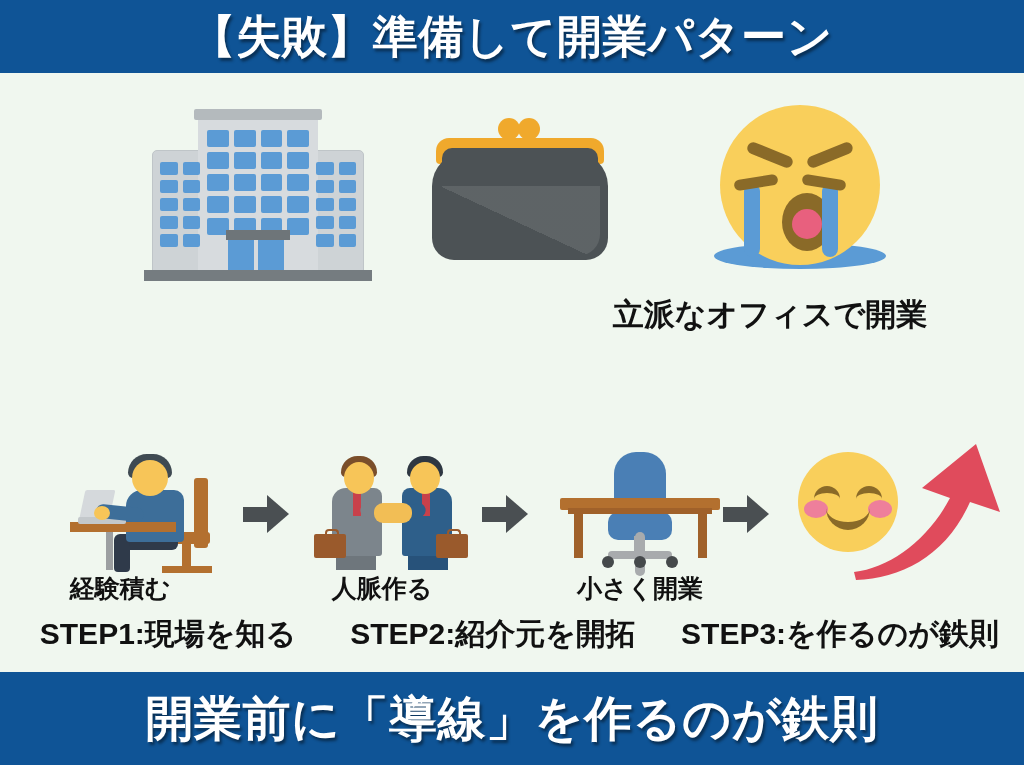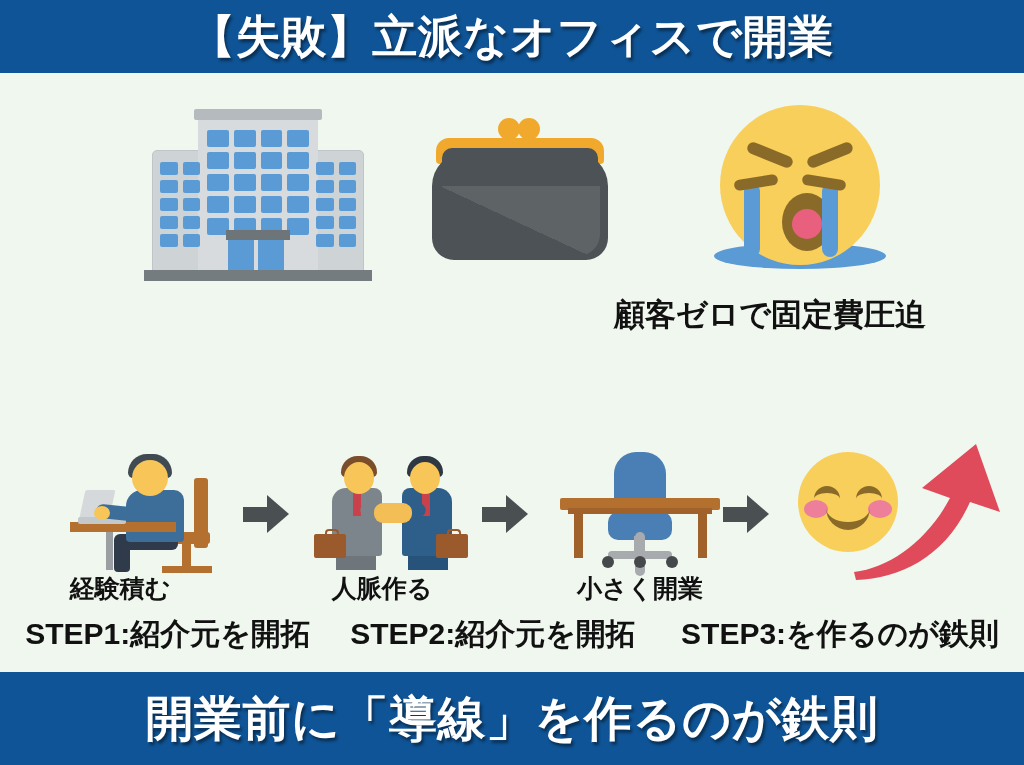--- a/index.html
+++ b/index.html
@@ -305,21 +305,21 @@
   #cap-step1    { left: 8px;   top: 614px; width: 320px; font-size: 30px; }
   #cap-step2    { left: 328px; top: 614px; width: 330px; font-size: 30px; }
   #cap-step3    { left: 660px; top: 614px; width: 360px; font-size: 30px; }
 </style>
 </head>
 <body>
 
 <div id="infographic">
 
   <div class="banner" id="banner-fail">
-    <span class="banner-text">【失敗】立派なオフィスで開業</span>
+    <span class="banner-text">【失敗】準備して開業パターン</span>
   </div>
 
   <div class="panel" id="panel-fail"></div>
 
   <div class="art" id="art-building">
     <div class="bldg-wing left"></div>
     <div class="bldg-wing right"></div>
     <div class="bldg-core"></div>
     <div class="bldg-roof"></div>
     <div class="win-grid" id="left-windows">
@@ -389,21 +389,21 @@
       <div class="cry-brow r"></div>
       <div class="cry-mouth"></div>
       <div class="cry-tongue"></div>
     </div>
     <div class="cry-tear l"></div>
     <div class="cry-tear r"></div>
     <div class="cry-eye l"></div>
     <div class="cry-eye r"></div>
   </div>
 
-  <div class="caption" id="cap-cost">顧客ゼロで固定費圧迫</div>
+  <div class="caption" id="cap-cost">立派なオフィスで開業</div>
 
 
   <div class="panel" id="panel-success"></div>
 
   <div class="art" id="art-desk-worker">
     <div class="dw-chair-back"></div>
     <div class="dw-chair-seat"></div>
     <div class="dw-chair-leg"></div>
     <div class="dw-chair-foot"></div>
     <div class="dw-legs"></div>
@@ -482,21 +482,21 @@
       <div class="sm-eye l"></div>
       <div class="sm-eye r"></div>
       <div class="sm-mouth"></div>
     </div>
   </div>
 
   <div class="caption" id="cap-step1-s">経験積む</div>
   <div class="caption" id="cap-step3-s">小さく開業</div>
   <div class="caption" id="cap-step2-s">人脈作る</div>
 
-  <div class="caption" id="cap-step1">STEP1:紹介元を開拓</div>
+  <div class="caption" id="cap-step1">STEP1:現場を知る</div>
   <div class="caption" id="cap-step2">STEP2:紹介元を開拓</div>
   <div class="caption" id="cap-step3">STEP3:を作るのが鉄則</div>
 
   <div class="banner" id="banner-footer">
     <span class="banner-text">開業前に「導線」を作るのが鉄則</span>
   </div>
 
 </div>
 
 </body></html>

